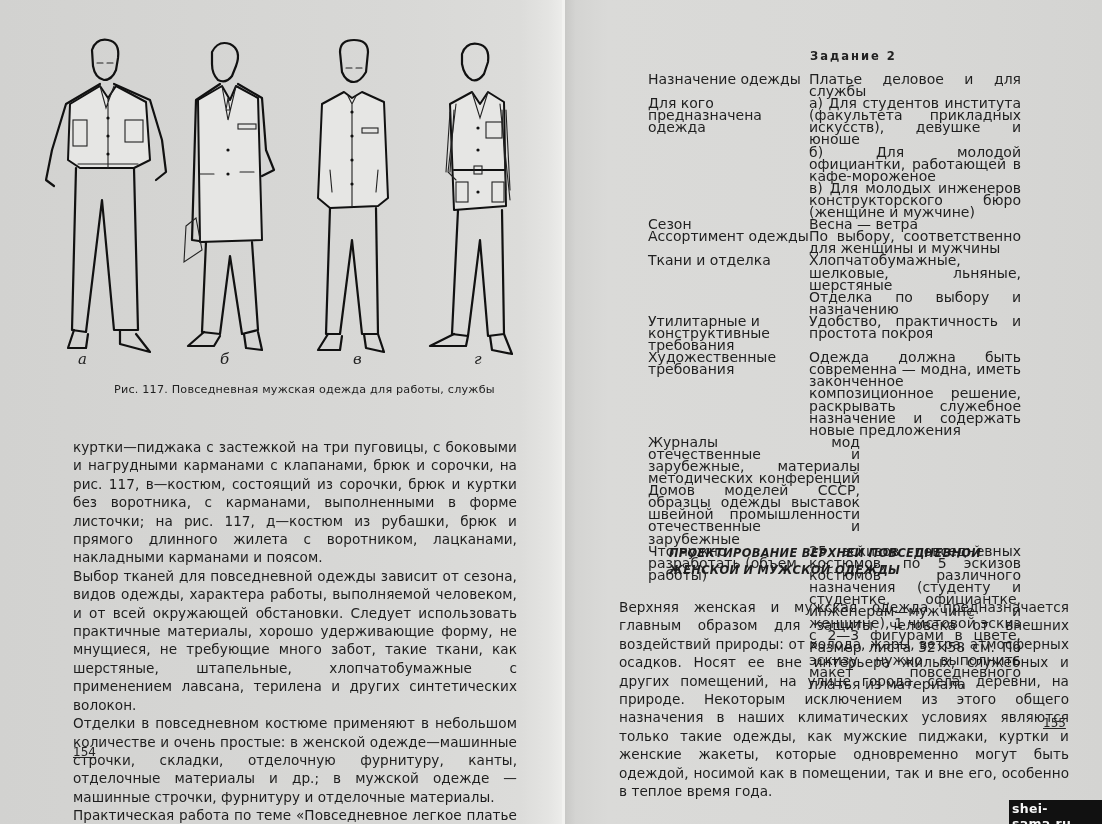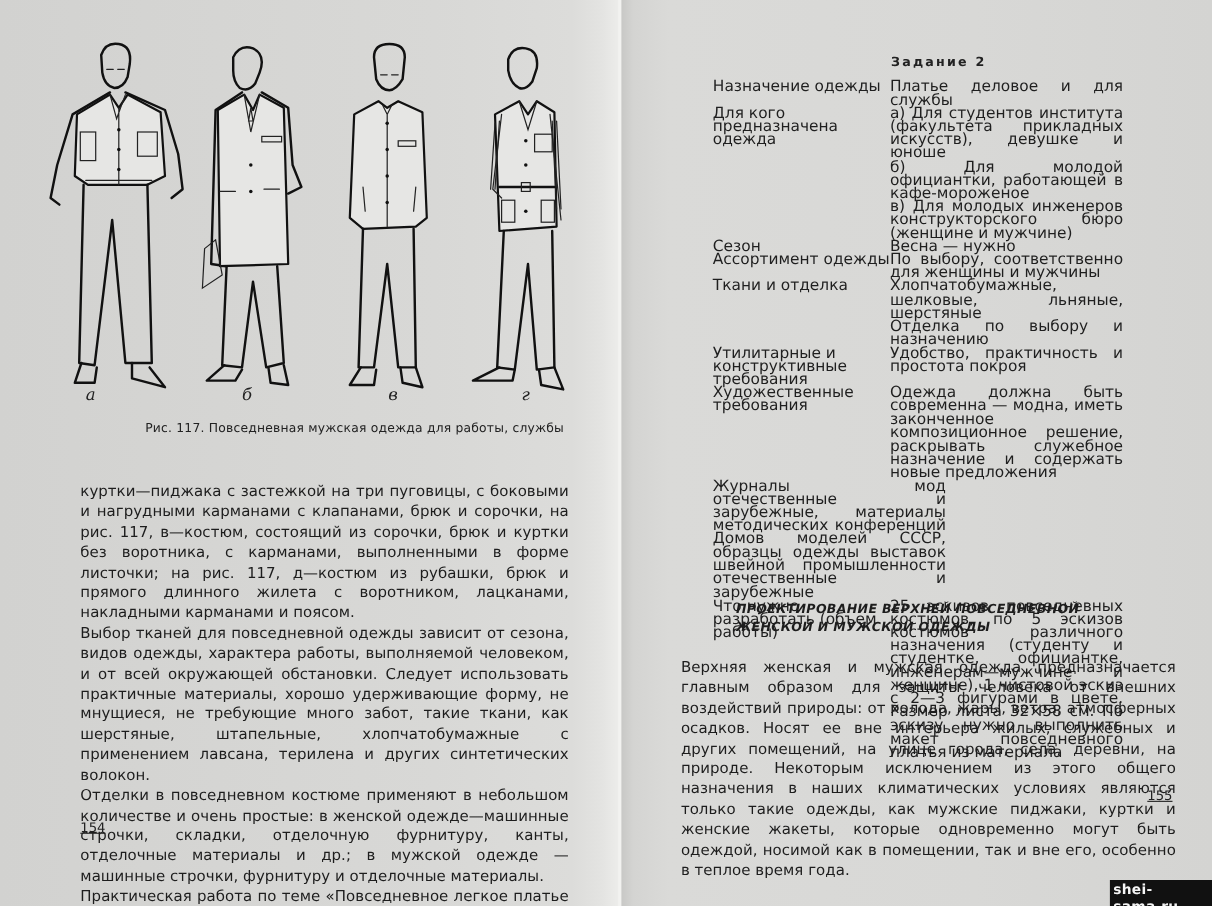--- a/index.html
+++ b/index.html
@@ -25,21 +25,21 @@
     background: #f2f2f0;
   }
   .illustration {
     position: absolute; left: 0; top: 0; width: 565px; height: 400px;
   }
   .fig-letter {
     position: absolute; top: 350px; font-family: "DejaVu Serif", serif;
     font-style: italic; font-size: 15px; color: #222;
   }
   .caption {
-    position: absolute; left: 132px; top: 383px; width: 360px;
+    position: absolute; left: 114px; top: 383px; width: 360px;
     font-size: 11.2px; letter-spacing: 0.2px; color: #222; white-space: nowrap;
   }
   .body-text {
     position: absolute; font-size: 13.6px; line-height: 18.4px;
     letter-spacing: 0.05px; text-align: justify; color: #1d1d1d;
   }
   .body-text p { margin: 0; text-indent: 0; }
   #left-text { left: 73px; top: 438px; width: 444px; }
   .page-num {
     position: absolute; font-size: 12px; color: #222; text-decoration: underline;
@@ -184,21 +184,21 @@
       <div class="task-label">Для кого предназначена одежда</div>
       <div class="task-value">
         <p>а) Для студентов института (факультета прикладных искусств), девушке и юноше</p>
         <p>б) Для молодой официантки, работающей в кафе-мороженое</p>
         <p>в) Для молодых инженеров конструкторского бюро (женщине и мужчине)</p>
       </div>
     </div>
     <div class="task-row">
       <div class="task-label">Сезон</div>
       <div class="task-value">
-        <p>Весна — нужно</p>
+        <p>Весна — ветра</p>
       </div>
     </div>
     <div class="task-row">
       <div class="task-label">Ассортимент одежды</div>
       <div class="task-value">
         <p>По выбору, соответственно для женщины и мужчины</p>
       </div>
     </div>
     <div class="task-row">
       <div class="task-label">Ткани и отделка</div>

